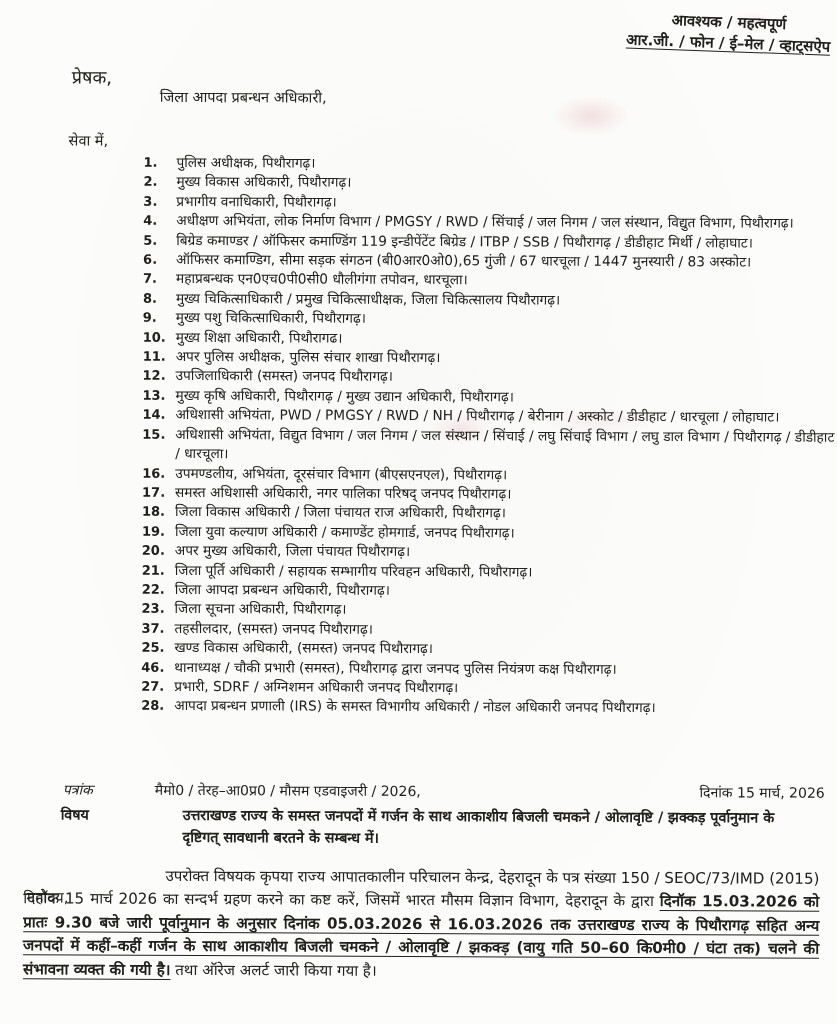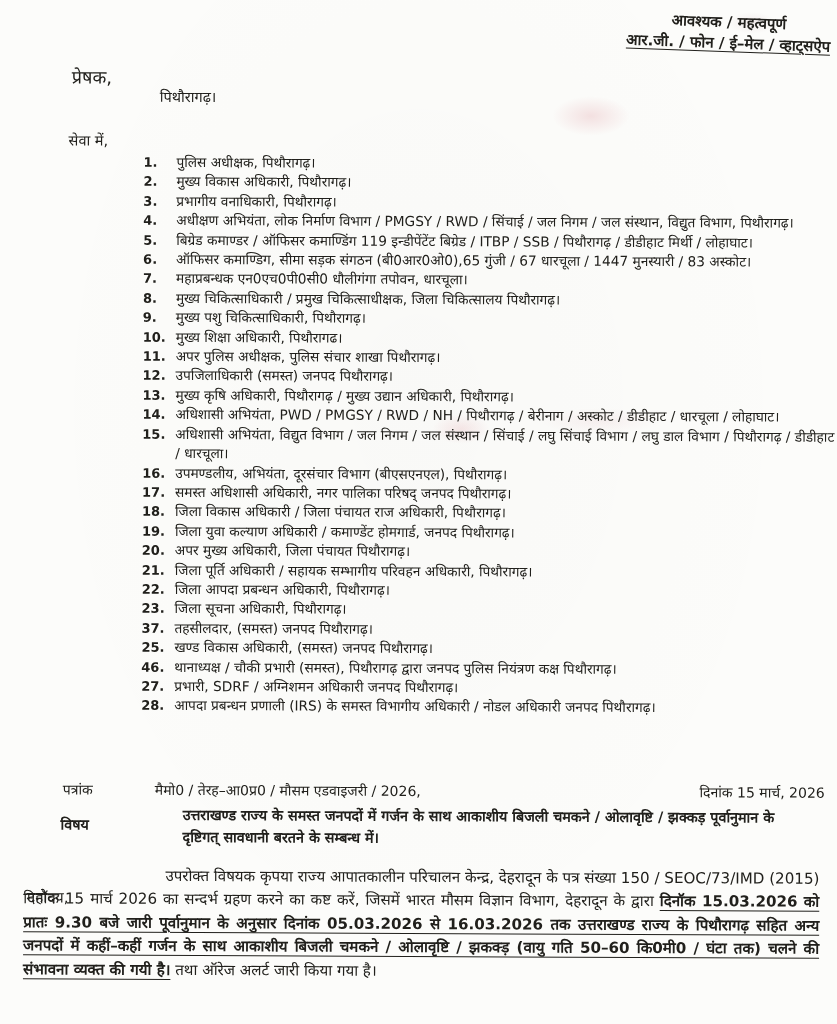--- a/index.html
+++ b/index.html
@@ -35,25 +35,25 @@
   .sender-label{position:absolute;left:70px;top:66px;font-size:18px;}
   .sender-block{position:absolute;left:158px;top:88px;font-size:14.5px;line-height:21px;}
   .to-label{position:absolute;left:67px;top:131px;font-size:14.5px;}
 
   .recipient-list{position:absolute;left:142px;top:154px;width:692px;font-size:13.7px;line-height:19.4px;}
   .r-item{display:flex;}
   .r-item .num{flex:none;width:33px;font-weight:700;font-size:13px;}
   .r-item .txt{flex:1;text-align:justify;}
 
   .ref-row{position:absolute;left:64px;top:781px;width:762px;font-size:14px;}
-  .ref-label{display:inline-block;width:92px;}
+  .ref-label{display:inline-block;width:92px;font-style:italic;}
   .ref-date{float:right;}
 
   .subject-row{position:absolute;left:62px;top:806px;width:764px;display:flex;font-size:14.3px;line-height:21.5px;}
-  .subject-label{flex:none;width:122px;font-weight:600;margin-top:10px;}
+  .subject-label{flex:none;width:122px;font-weight:600;}
   .subject-text{flex:1;font-weight:700;max-width:620px;}
 
   .salutation{position:absolute;left:28px;top:851px;font-size:15px;margin-top:37px;}
 
   .body-para{
     position:absolute;left:25px;top:866px;width:796px;margin:0;
     font-size:15.1px;line-height:23.4px;text-align:justify;text-indent:142px;
   }
   .body-para .b{font-weight:700;}
   .body-para .u{text-decoration:underline;text-underline-offset:3.5px;}
@@ -69,21 +69,21 @@
 
   <div class="content">
 
     <div class="header-right">
       <div class="h1">आवश्यक / महत्वपूर्ण</div>
       <div class="h2">आर.जी. / फोन / ई–मेल / व्हाट्सऐप</div>
     </div>
 
     <div class="sender-label">प्रेषक,</div>
     <div class="sender-block">
-      <div>पिथौरागढ़।</div>
+      <div>जिला आपदा प्रबन्धन अधिकारी,</div>
     </div>
 
     <div class="to-label">सेवा में,</div>
 
     <div class="recipient-list" id="recipient-list">
         <div class="r-item">
           <span class="num">1.</span>
           <span class="txt">पुलिस अधीक्षक, पिथौरागढ़।</span>
         </div>
         <div class="r-item">

